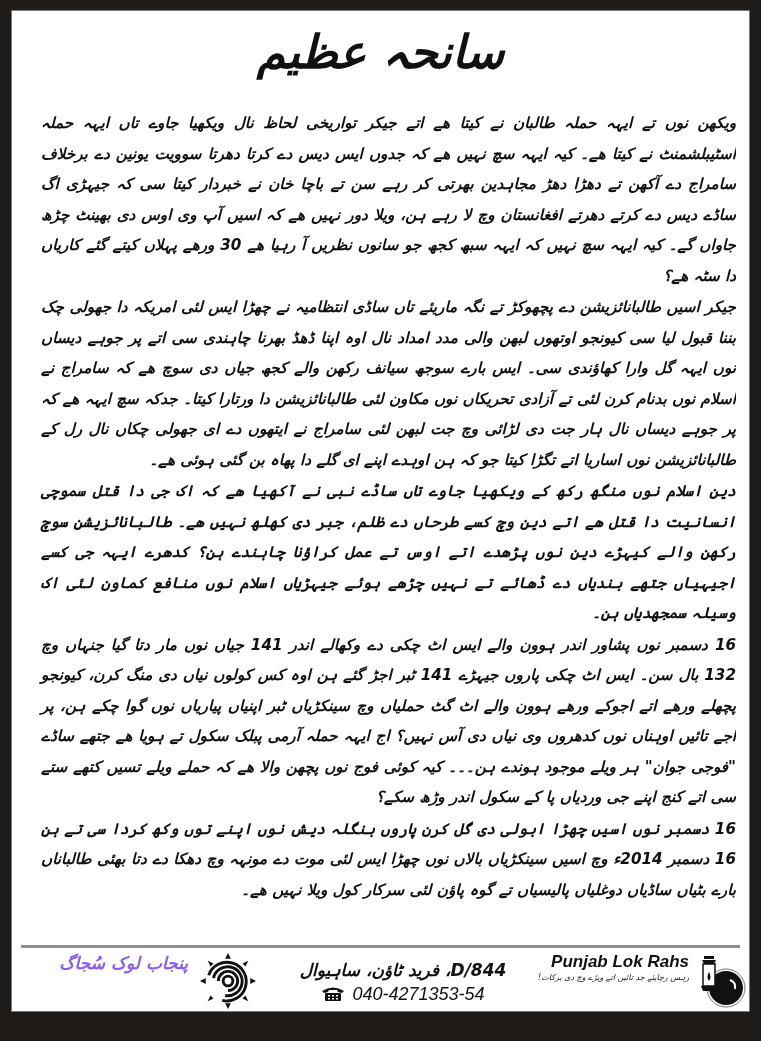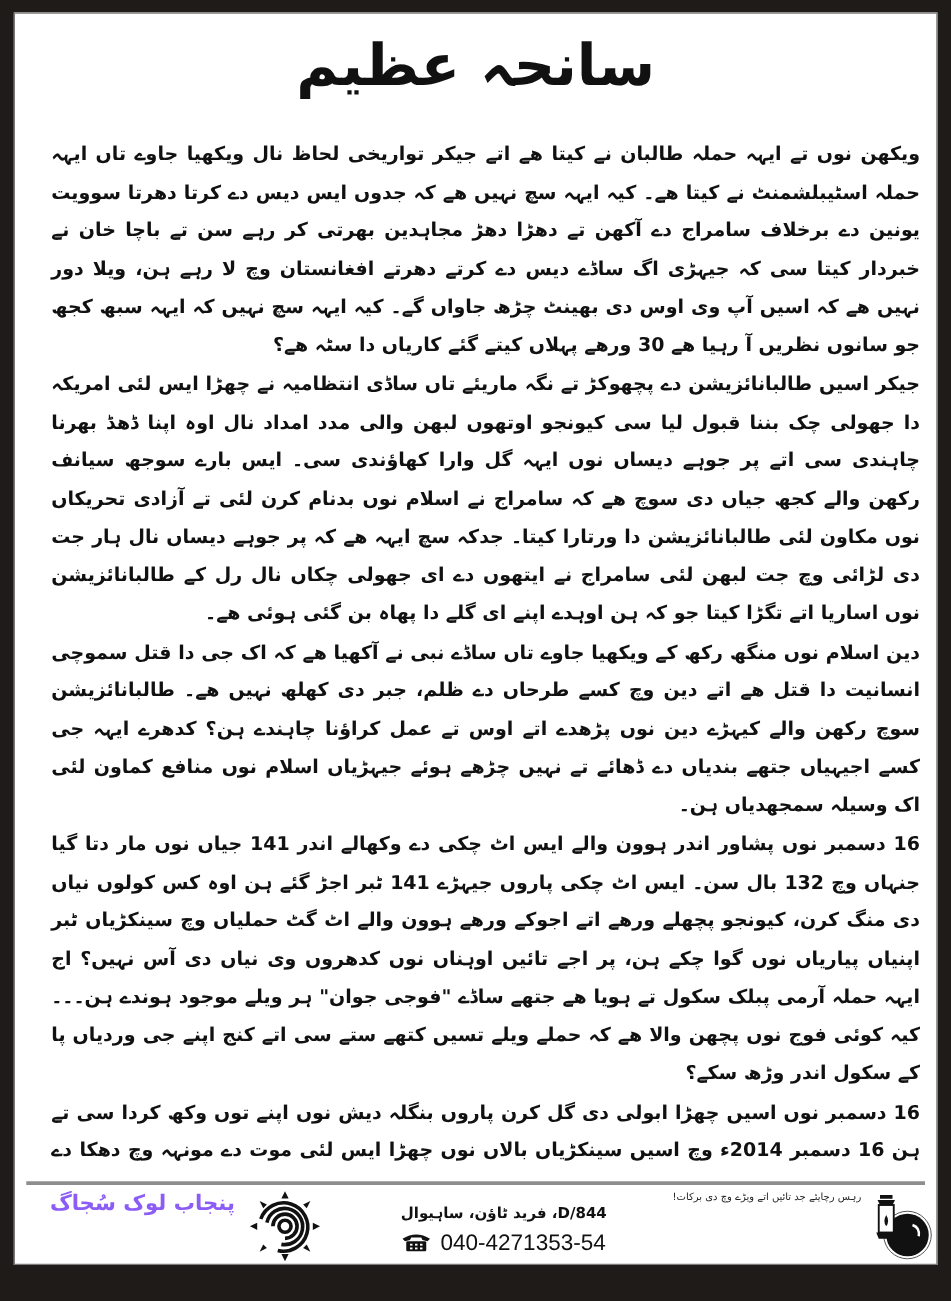--- a/index.html
+++ b/index.html
@@ -5,20 +5,21 @@
   html, body { margin: 0; padding: 0; }
   body {
     width: 761px; height: 1041px; overflow: hidden;
     background: #1e1b18;
     font-family: "DejaVu Sans", sans-serif;
   }
   .frame {
     position: absolute; left: 0; top: 0;
     width: 761px; height: 1041px;
     background: #1e1b18;
+    font-style: italic;
   }
   .page {
     position: absolute;
     left: 11px; top: 10px;
     width: 739px; height: 1002px;
     background: #ffffff;
     box-shadow: inset 0 0 0 1px #7a7a7a;
   }
   .title {
     position: absolute; left: 0; right: 0; top: 12px;
@@ -70,21 +71,21 @@
   }
   .spiral {
     position: absolute; left: 188px; top: 2px; width: 58px; height: 58px;
   }
   .ft-mid {
     position: absolute; left: 272px; top: 8px; width: 240px;
     text-align: center;
   }
   .ft-mid .addr {
     direction: rtl;
-    font-weight: bold; font-size: 12px; line-height: 24px; color: #111;
+    font-weight: bold; font-size: 17px; line-height: 24px; color: #111;
   }
   .ft-mid .phone {
     font-family: "Liberation Sans", sans-serif;
     font-size: 18px; line-height: 24px; color: #111;
     display: flex; justify-content: center; align-items: center; gap: 7px;
   }
   .phone-icon { width: 24px; height: 16px; }
   .ft-right {
     position: absolute; left: 508px; top: 2px; width: 170px;
     text-align: right;
@@ -161,20 +162,21 @@
                 <rect x="7" y="12" width="2" height="1.5"></rect>
                 <rect x="11" y="12" width="2" height="1.5"></rect>
                 <rect x="15" y="12" width="2" height="1.5"></rect>
               </g>
           </svg>
           <span>040-4271353-54</span>
         </div>
       </div>
 
       <div class="ft-right">
+        <div class="en">Punjab Lok Rahs</div>
         <div class="tag">رہس رچایئے جد تائیں اتے ویڑے وچ دی برکات!</div>
       </div>
 
       <svg class="lantern" viewBox="0 0 52 58">
         <circle cx="32" cy="36" r="17" fill="#111"></circle>
         <circle cx="32" cy="36" r="19" fill="none" stroke="#555" stroke-width="0.8"></circle>
         <rect x="10" y="4" width="10" height="3" fill="#111"></rect>
         <path d="M8 8 h14 l-2 4 h-10 z" fill="#111"></path>
         <rect x="9" y="12" width="12" height="22" fill="#fff" stroke="#111" stroke-width="1.5"></rect>
         <path d="M15 20 q-3 5 0 9 q3 -4 0 -9" fill="#111"></path>

